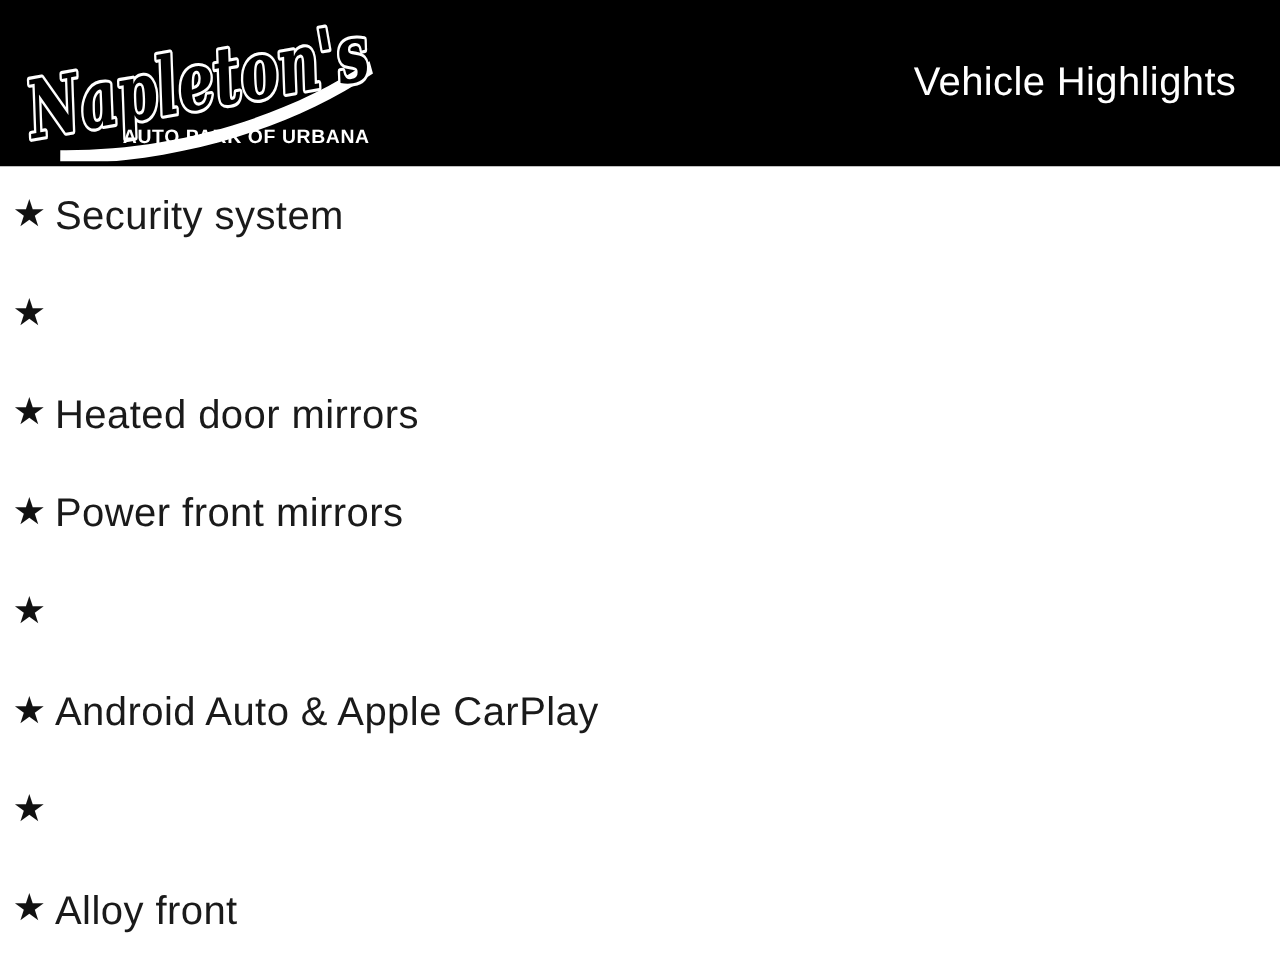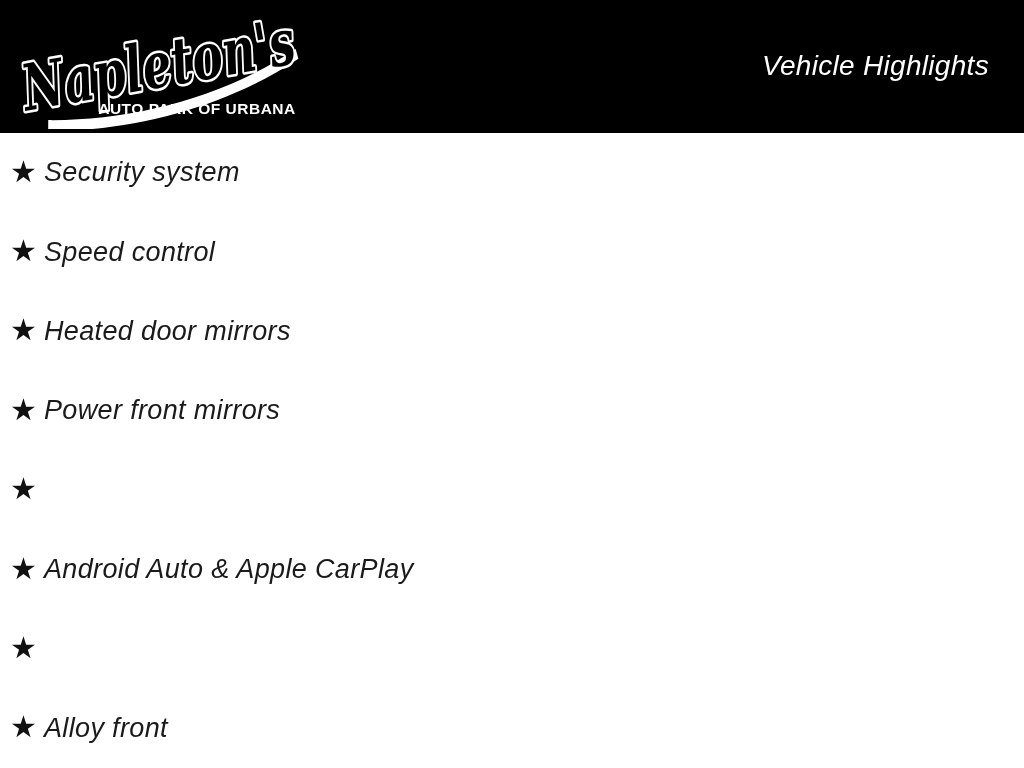--- a/index.html
+++ b/index.html
@@ -40,25 +40,24 @@
     font-family:"Liberation Sans", sans-serif;
     font-weight:bold;
     letter-spacing:0.5px;
   }
   .header-title{
     position:absolute;
     right:35px;
     top:50%;
     transform:translateY(-54%);
     color:var(--header-text);
-    font-size:28px;
+    font-size:32px;
     font-weight:400;
     letter-spacing:0.3px;
     white-space:nowrap;
-    font-style:italic;
   }
 
   
   .highlights{
     list-style:none;
     flex:1 1 auto;
     display:flex;
     flex-direction:column;
     padding-left:10px;
   }
@@ -69,25 +68,24 @@
   }
   .star{
     font-size:30px;
     line-height:1;
     width:34px;
     color:#111111;
     flex:0 0 auto;
     transform:translateY(-1px);
   }
   .label{
-    font-size:27px;
+    font-size:32px;
     letter-spacing:0.35px;
     color:var(--list-text);
     white-space:nowrap;
-    font-style:italic;
   }
 </style>
 </head>
 <body>
 
 <div class="page">
 
   <header class="header">
     <div class="logo">
       <svg viewBox="0 0 298 126" preserveAspectRatio="xMidYMid meet">
@@ -102,21 +100,20 @@
     <h1 class="header-title">Vehicle Highlights</h1>
   </header>
 
   <ul class="highlights">
     <li class="item">
       <span class="star">★</span>
       <span class="label">Security system</span>
     </li>
     <li class="item">
       <span class="star">★</span>
-      <span class="label">Speed control</span>
     </li>
     <li class="item">
       <span class="star">★</span>
       <span class="label">Heated door mirrors</span>
     </li>
     <li class="item">
       <span class="star">★</span>
       <span class="label">Power front mirrors</span>
     </li>
     <li class="item">

